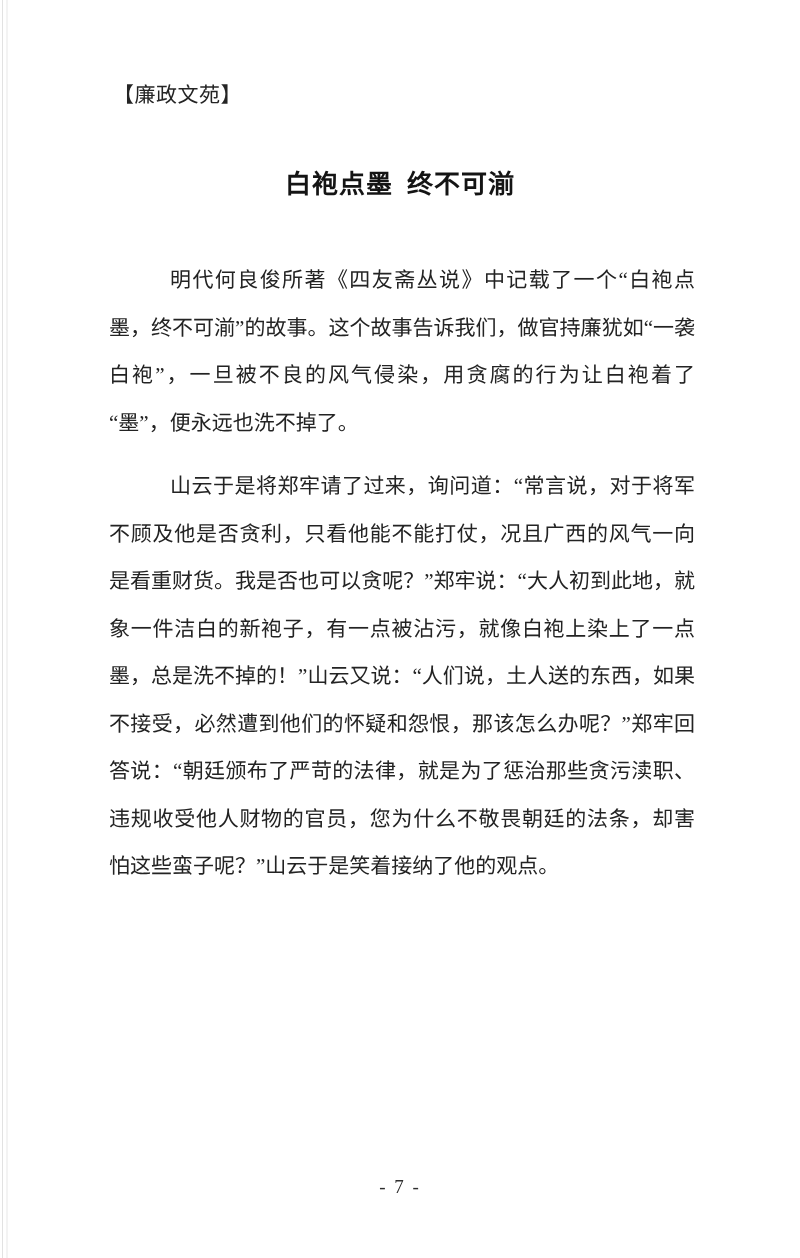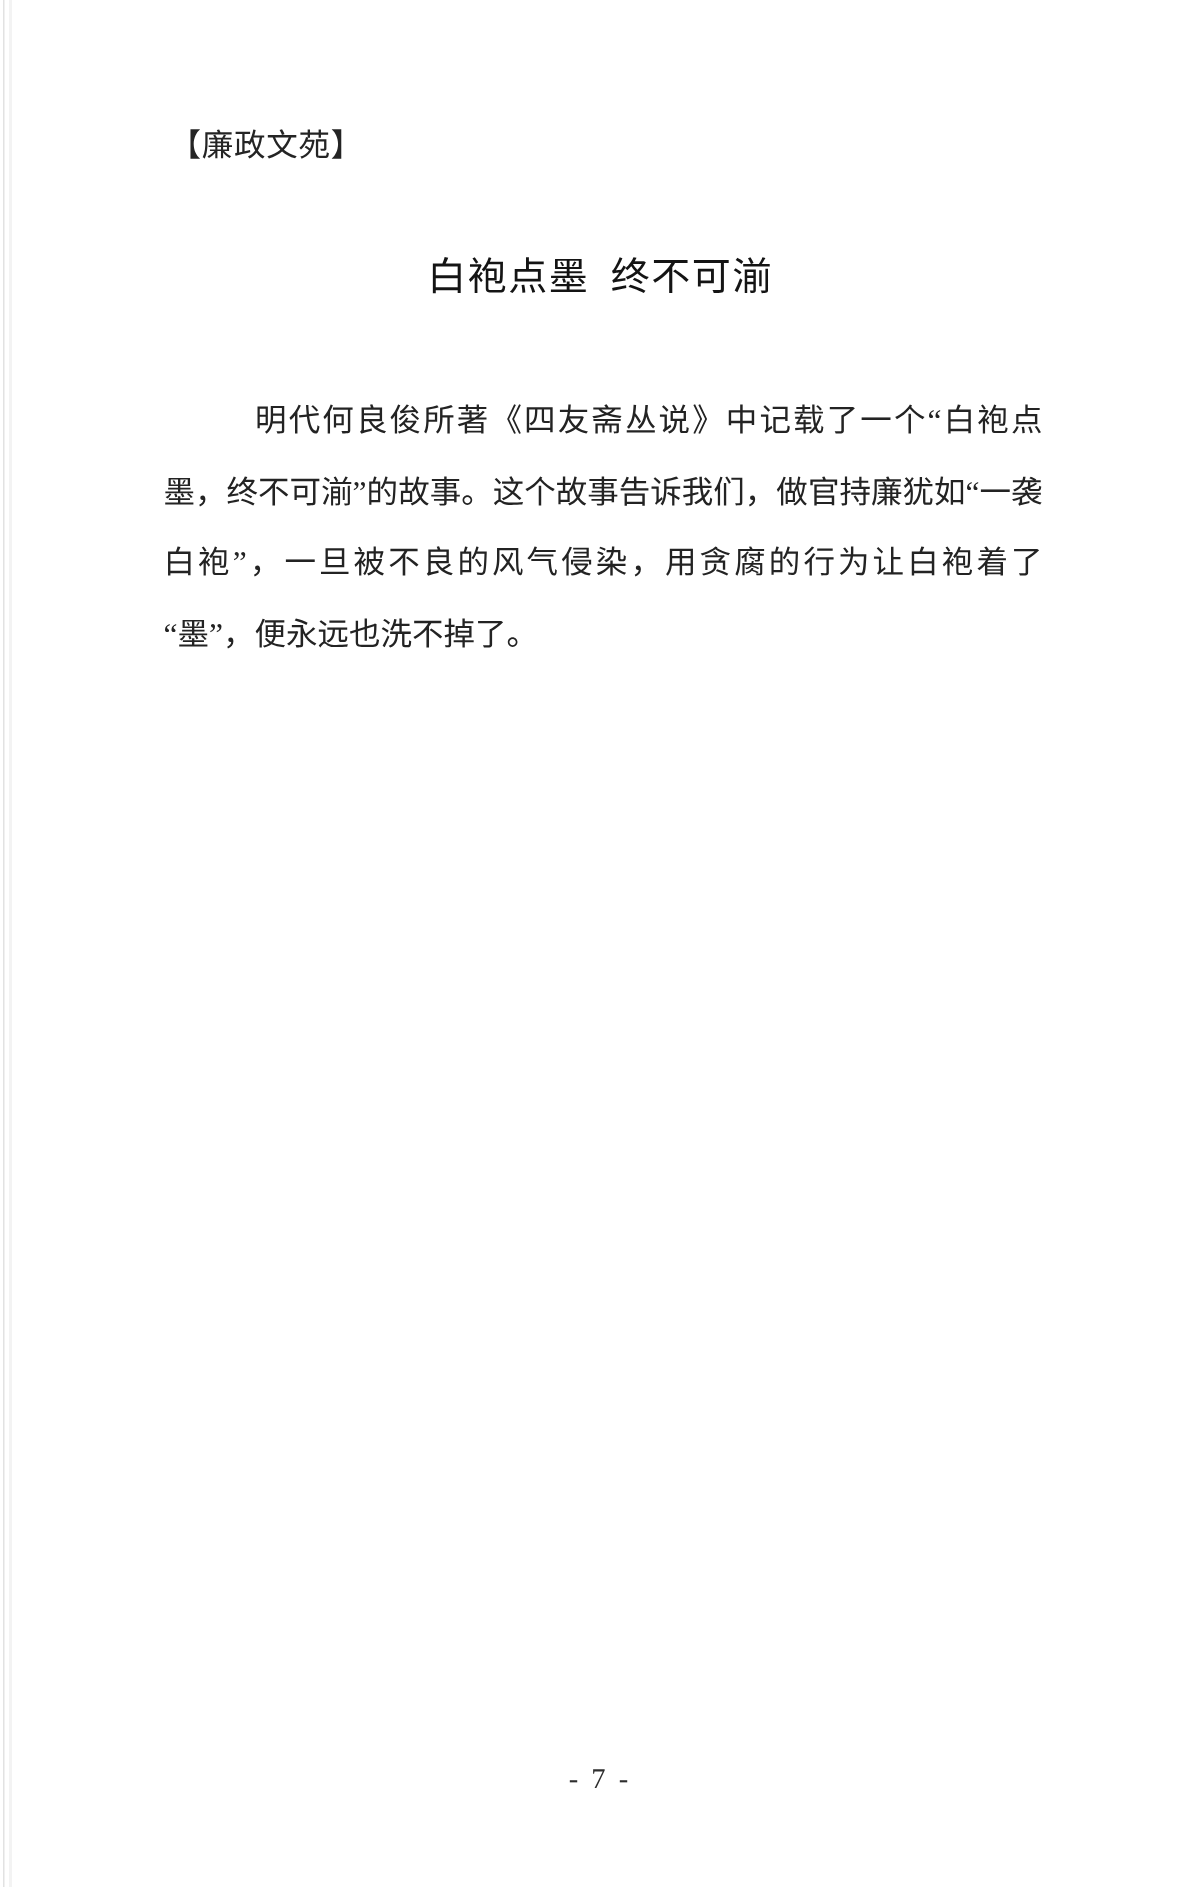--- a/index.html
+++ b/index.html
@@ -32,29 +32,30 @@
   }
   .category-tag {
     position: absolute;
     left: 113px;
     top: 84px;
     font-size: 21px;
     line-height: 26px;
     color: #242424;
     letter-spacing: 0.5px;
     white-space: nowrap;
+    font-family: Liberation Mono, monospace;
   }
   .article-title {
     position: absolute;
     left: 0; right: 0;
     top: 168px;
     margin: 0;
     text-align: center;
     font-family: "Liberation Sans", sans-serif;
-    font-weight: 400;
+    font-weight: 700;
     font-size: 26px;
     line-height: 32px;
     color: #141414;
     letter-spacing: 1px;
     word-spacing: 6px;
     white-space: nowrap;
   }
   .article-body {
     position: absolute;
     left: 93px;
@@ -88,17 +89,18 @@
 
   <div class="edge-line-a"></div>
   <div class="edge-line-b"></div>
 
   <div class="category-tag">【廉政文苑】</div>
 
   <h1 class="article-title">白袍点墨 终不可湔</h1>
 
   <div class="article-body">
     <p class="paragraph">明代何良俊所著《四友斋丛说》中记载了一个“白袍点墨，终不可湔”的故事。这个故事告诉我们，做官持廉犹如“一袭白袍”，一旦被不良的风气侵染，用贪腐的行为让白袍着了“墨”，便永远也洗不掉了。</p>
+    <p class="paragraph">山云于是将郑牢请了过来，询问道：“常言说，对于将军不顾及他是否贪利，只看他能不能打仗，况且广西的风气一向是看重财货。我是否也可以贪呢？”郑牢说：“大人初到此地，就象一件洁白的新袍子，有一点被沾污，就像白袍上染上了一点墨，总是洗不掉的！”山云又说：“人们说，土人送的东西，如果不接受，必然遭到他们的怀疑和怨恨，那该怎么办呢？”郑牢回答说：“朝廷颁布了严苛的法律，就是为了惩治那些贪污渎职、违规收受他人财物的官员，您为什么不敬畏朝廷的法条，却害怕这些蛮子呢？”山云于是笑着接纳了他的观点。</p>
   </div>
 
   <div class="page-footer">- 7 -</div>
 
 </div>
 
 </body></html>

